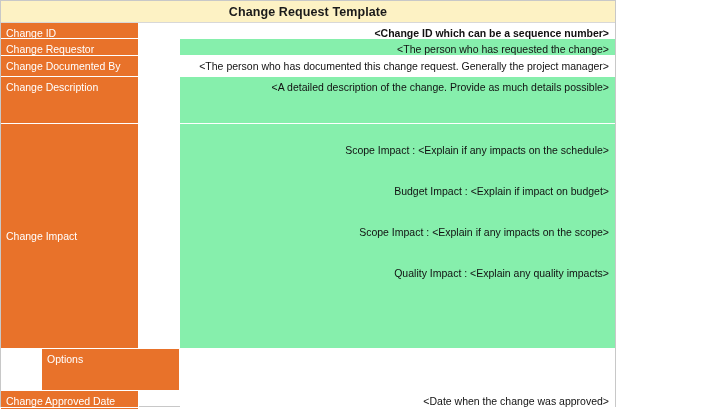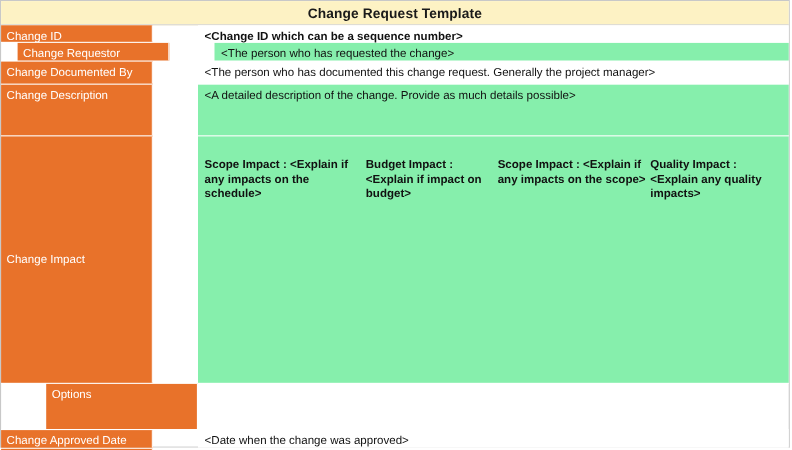--- a/index.html
+++ b/index.html
@@ -9,26 +9,27 @@
   }
   body {
     width: 720px;
     height: 409px;
     font-family: "Liberation Sans", sans-serif;
     font-size: 11px;
     color: #000000;
     overflow: hidden;
   }
   .doc {
-    width: 718px;
+    width: 616px;
     height: 407px;
     border: 1px solid #c8c8c8;
     box-sizing: border-box;
     display: flex;
     flex-direction: column;
+    text-align: right;
   }
   .title-bar {
     background: #fdf2c4;
     border-bottom: 1px solid #d8d8d8;
     height: 21px;
     display: flex;
     align-items: center;
     justify-content: center;
     flex: 0 0 auto;
   }
@@ -81,35 +82,34 @@
   .value-cell.bold {
     font-weight: bold;
   }
   .v-blue {
     background: #86efac;
   }
   .v-white {
     background: #ffffff;
   }
   .r-changeid { height: 16px; }
-  .r-requestor { height: 17px; padding-left: 15px; }
+  .r-requestor { height: 17px; }
   .r-documented { height: 21px; }
   .r-description { height: 47px; }
   .r-impact { height: 225px; }
   .r-options { height: 42px; padding-left: 41px; }
   .r-approved-date { height: 17px; }
   .r-approved-by { height: 17px; }
 
   .impact-list {
     display: flex;
-    flex-direction: row;
+    flex-direction: column;
     height: 100%;
     padding-top: 16px;
     box-sizing: border-box;
-    font-weight: bold;
   }
   .impact-item {
     height: 41px;
     font-size: 10.5px;
     color: #111111;
   }
   .impact-item .imp-label { }
   .impact-item .imp-sep { }
   .impact-item .imp-value { }
 </style>

